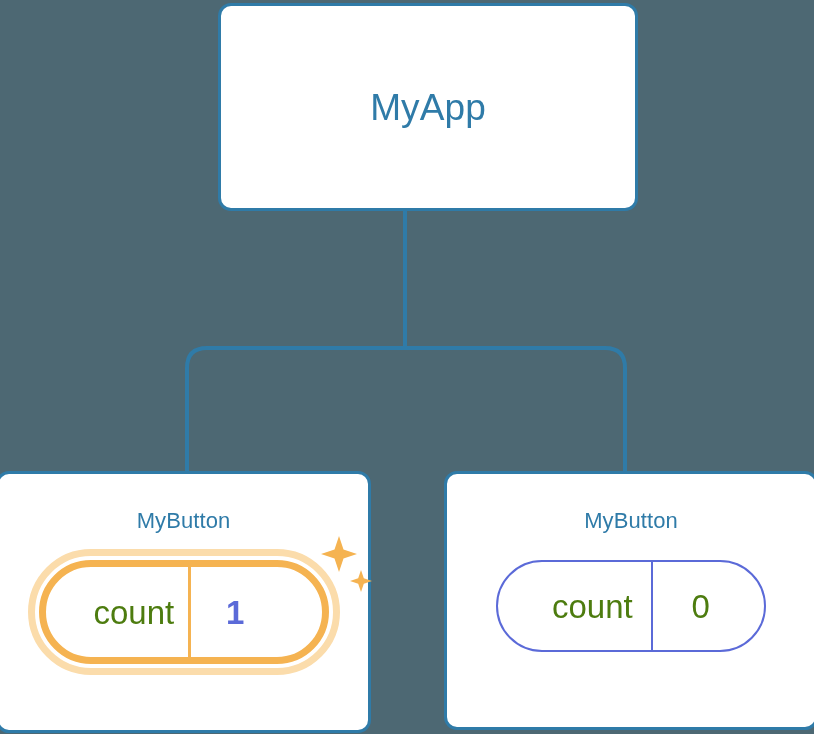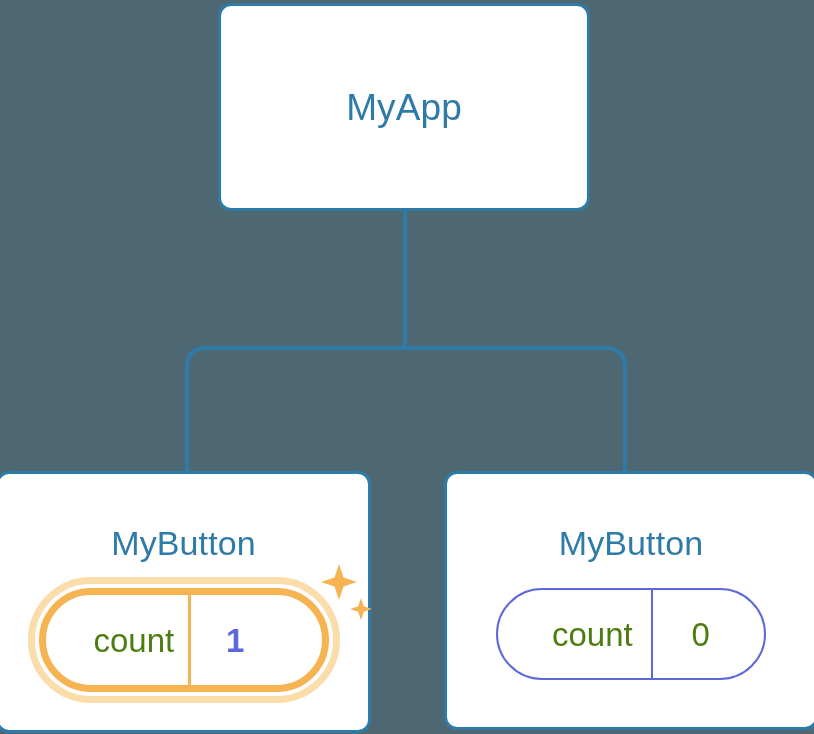--- a/index.html
+++ b/index.html
@@ -37,21 +37,21 @@
     border: 3px solid #2f7ba8;
     border-radius: 13px;
     display: flex;
     flex-direction: column;
     align-items: center;
     z-index: 2;
   }
   .node-root {
     left: 218px;
     top: 3px;
-    width: 372px;
+    width: 420px;
     height: 208px;
     justify-content: center;
   }
   .node-child-left {
     left: -4px;
     top: 471px;
     width: 375px;
     height: 262px;
     padding-top: 36px;
   }
@@ -66,22 +66,21 @@
   .node-title {
     color: #2f7ba8;
     font-size: 37px;
     font-weight: 400;
     letter-spacing: 0.1px;
     line-height: 1;
     white-space: nowrap;
   }
   .node-child-left .node-title,
   .node-child-right .node-title {
-    font-size: 34px;
-    margin-top: 16px;
+    font-size: 22px;
   }
 
   
   .pill-wrap {
     position: relative;
     margin-top: 28px;
     display: flex;
     align-items: center;
     justify-content: center;
   }

